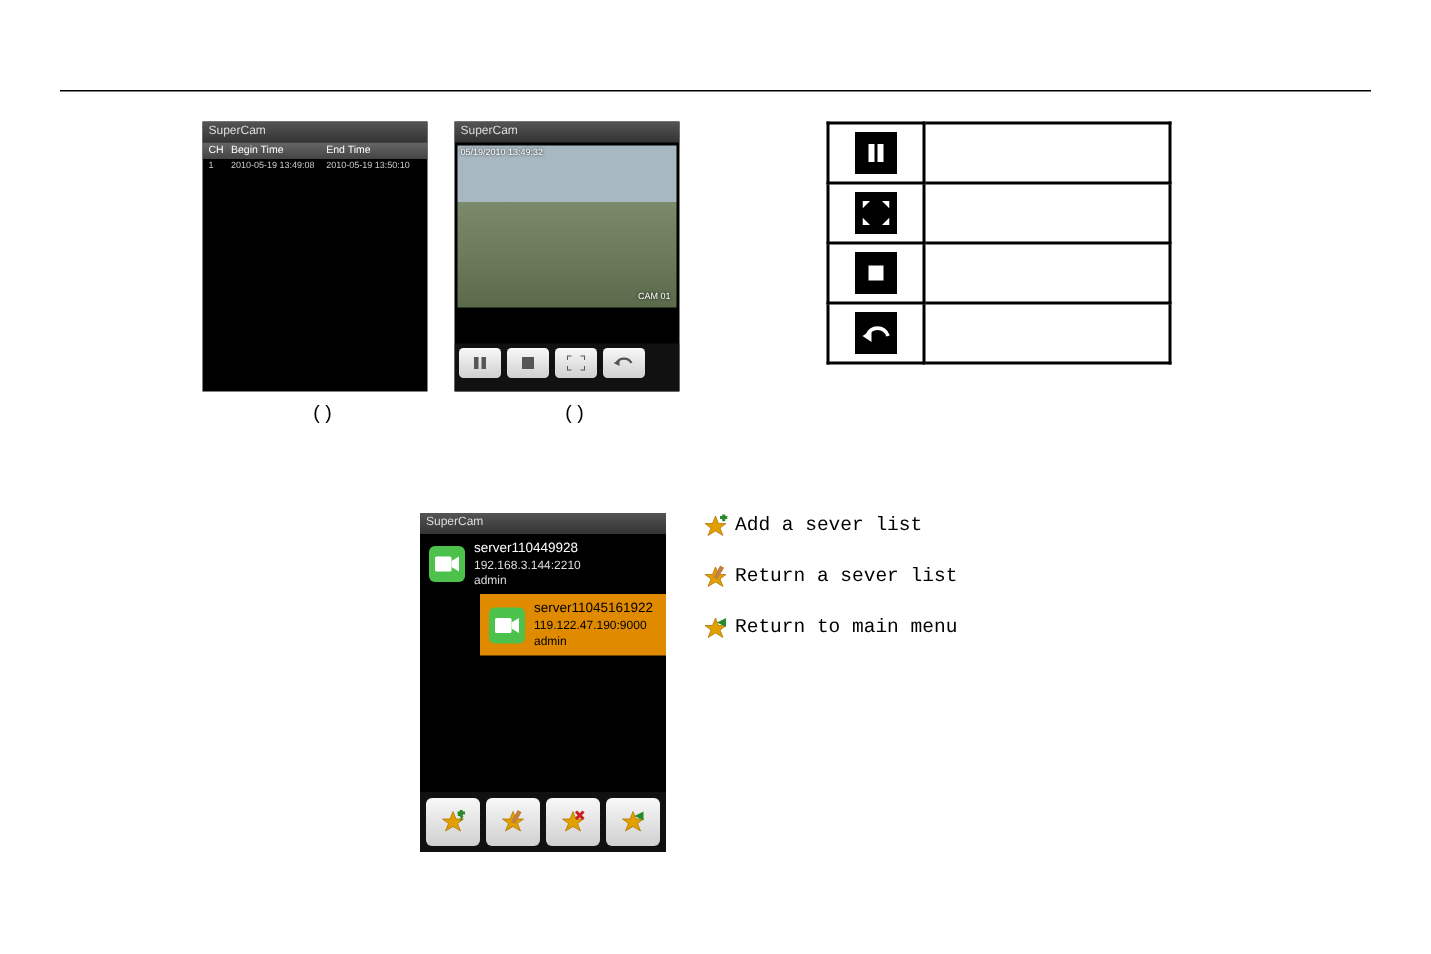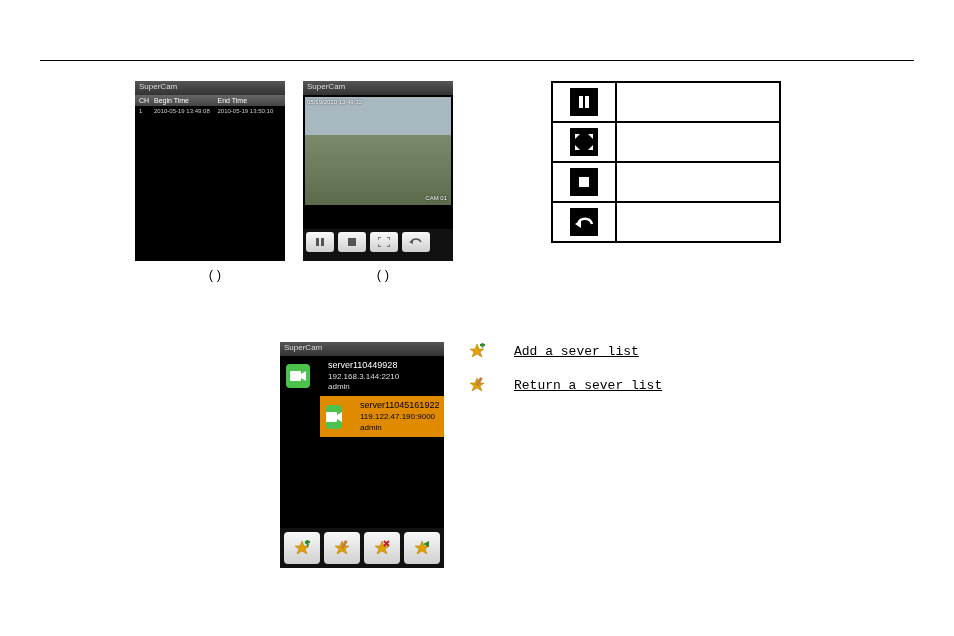--- a/index.html
+++ b/index.html
@@ -141,21 +141,21 @@
   .phone2 {
     width: 164px;
     height: 226px;
     background: #000;
     position: relative;
     overflow: hidden;
   }
   .server-entry {
     display:flex;
     align-items:center;
-    gap:18px;
+    gap:6px;
     padding:4px 6px;
   }
   .server-entry.sel { background:#e08a00;margin-left:40px; }
   .cam-icon {
     width:24px; height:24px;
     background:#4cc24c;
     border-radius:4px;
     display:flex;
     align-items:center;
     justify-content:center;
@@ -183,24 +183,22 @@
     justify-content:center;
   }
 
   .legend {
     margin-left: 24px;
     font-size: 13px;
     font-family: "Courier New", monospace;
   }
   .legend-row {
     display: flex;
-    align-items: center;
-    gap: 28px;
+    gap: 4px;
     margin-bottom: 16px;
-    text-decoration: underline;
   }
   .legend-icon {
     width: 18px;
     height: 18px;
     display: inline-flex;
     align-items: center;
     justify-content: center;
   }
   svg { display:block; }
 </style>
@@ -392,15 +390,24 @@
     </div>
     <div class="legend-row">
       <span class="legend-icon">
         <svg width="16" height="16" viewBox="0 0 16 16">
           <polygon points="8,1 10,6 15,6 11,9 13,14 8,11 3,14 5,9 1,6 6,6" fill="#e0a000" stroke="#b07000" stroke-width="0.5"></polygon>
           <rect x="9" y="0" width="3" height="9" fill="#c08040" transform="rotate(30 10 4)"></rect>
         </svg>
       </span>
       <span>Return a sever list</span>
     </div>
+    <div class="legend-row">
+      <span class="legend-icon">
+        <svg width="16" height="16" viewBox="0 0 16 16">
+          <polygon points="8,1 10,6 15,6 11,9 13,14 8,11 3,14 5,9 1,6 6,6" fill="#e0a000" stroke="#b07000" stroke-width="0.5"></polygon>
+          <polygon points="9,4 15,1 15,7" fill="#2a8a2a"></polygon>
+        </svg>
+      </span>
+      <span>Return to main menu</span>
+    </div>
   </div>
 
 </div>
 
 </body></html>

